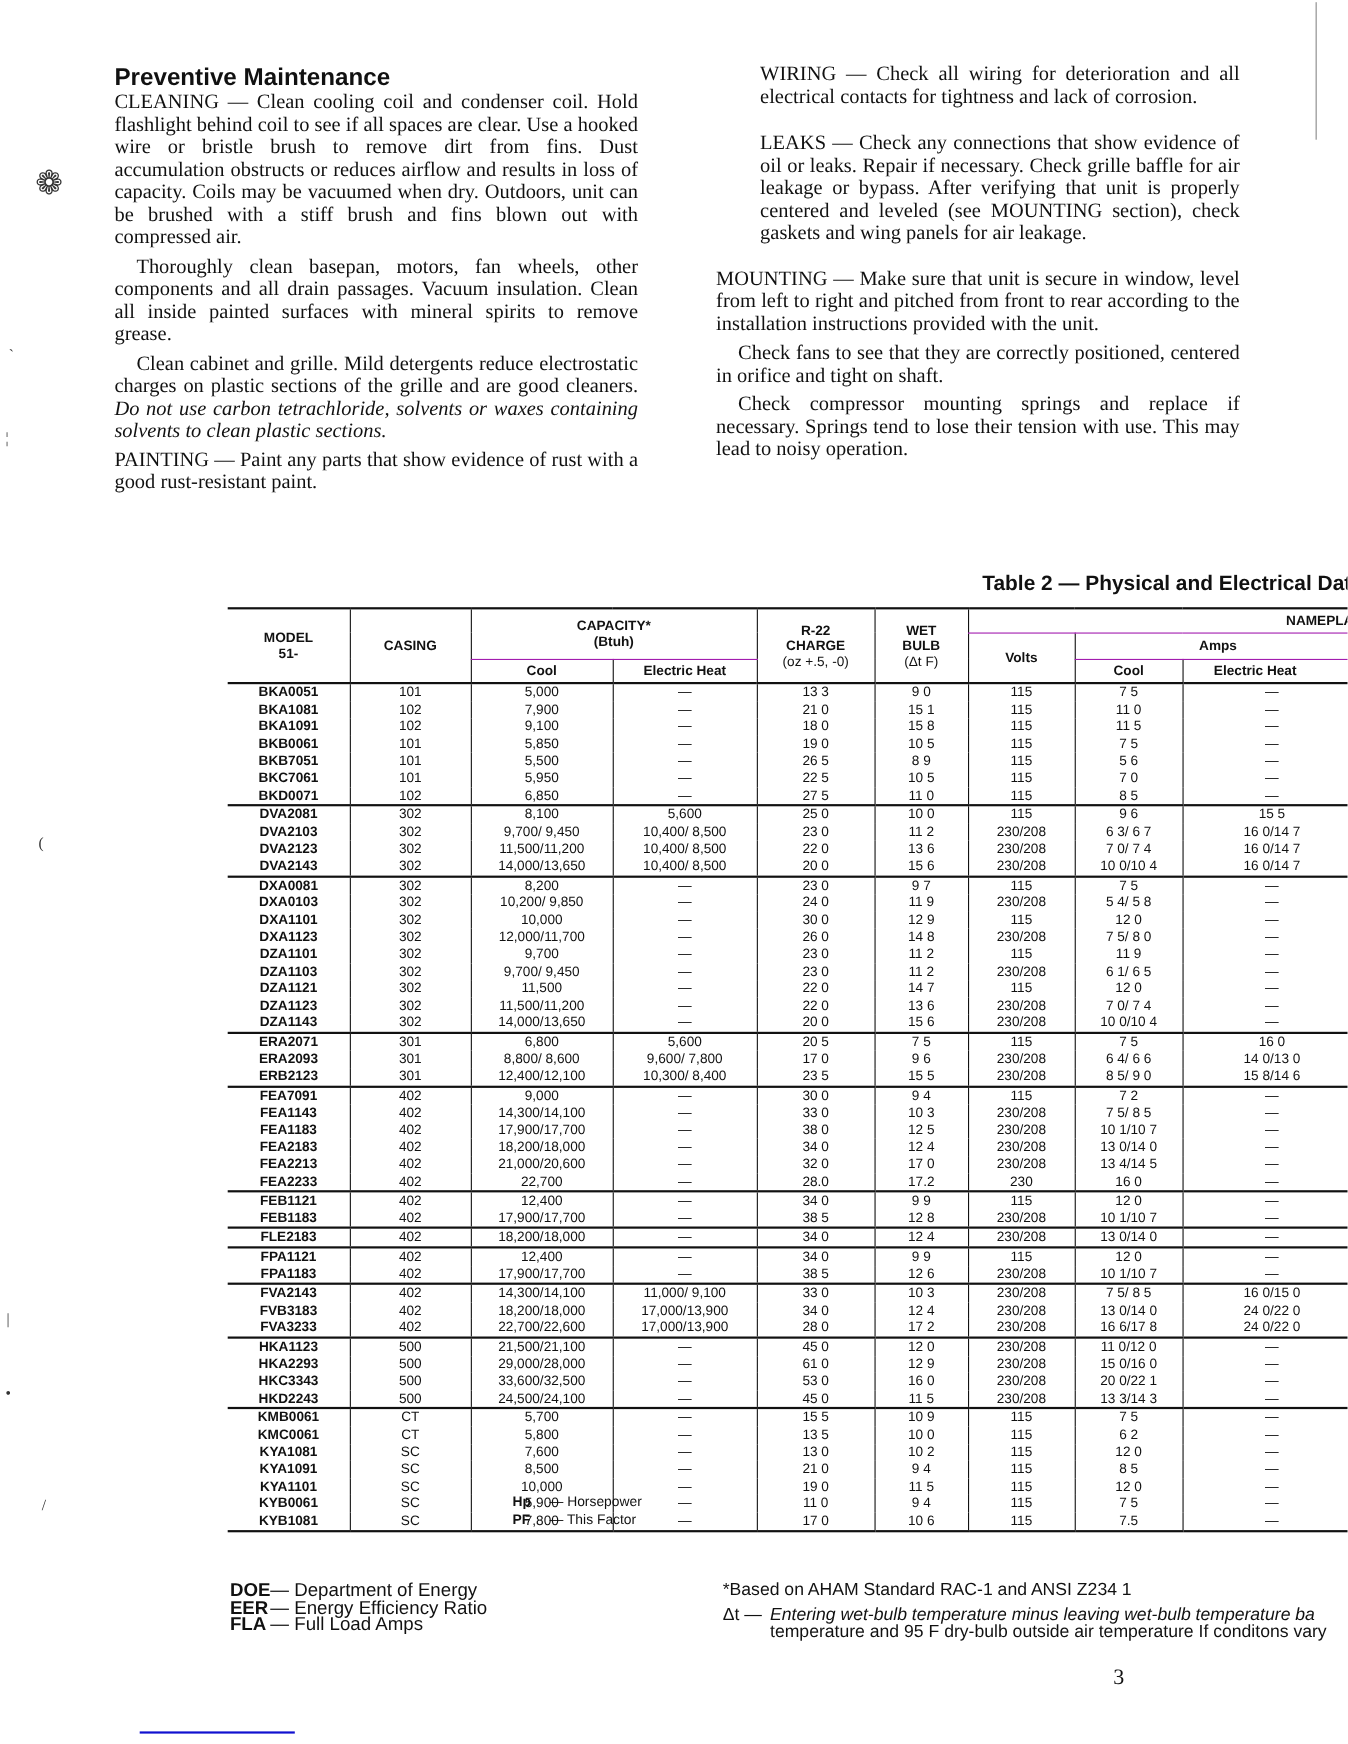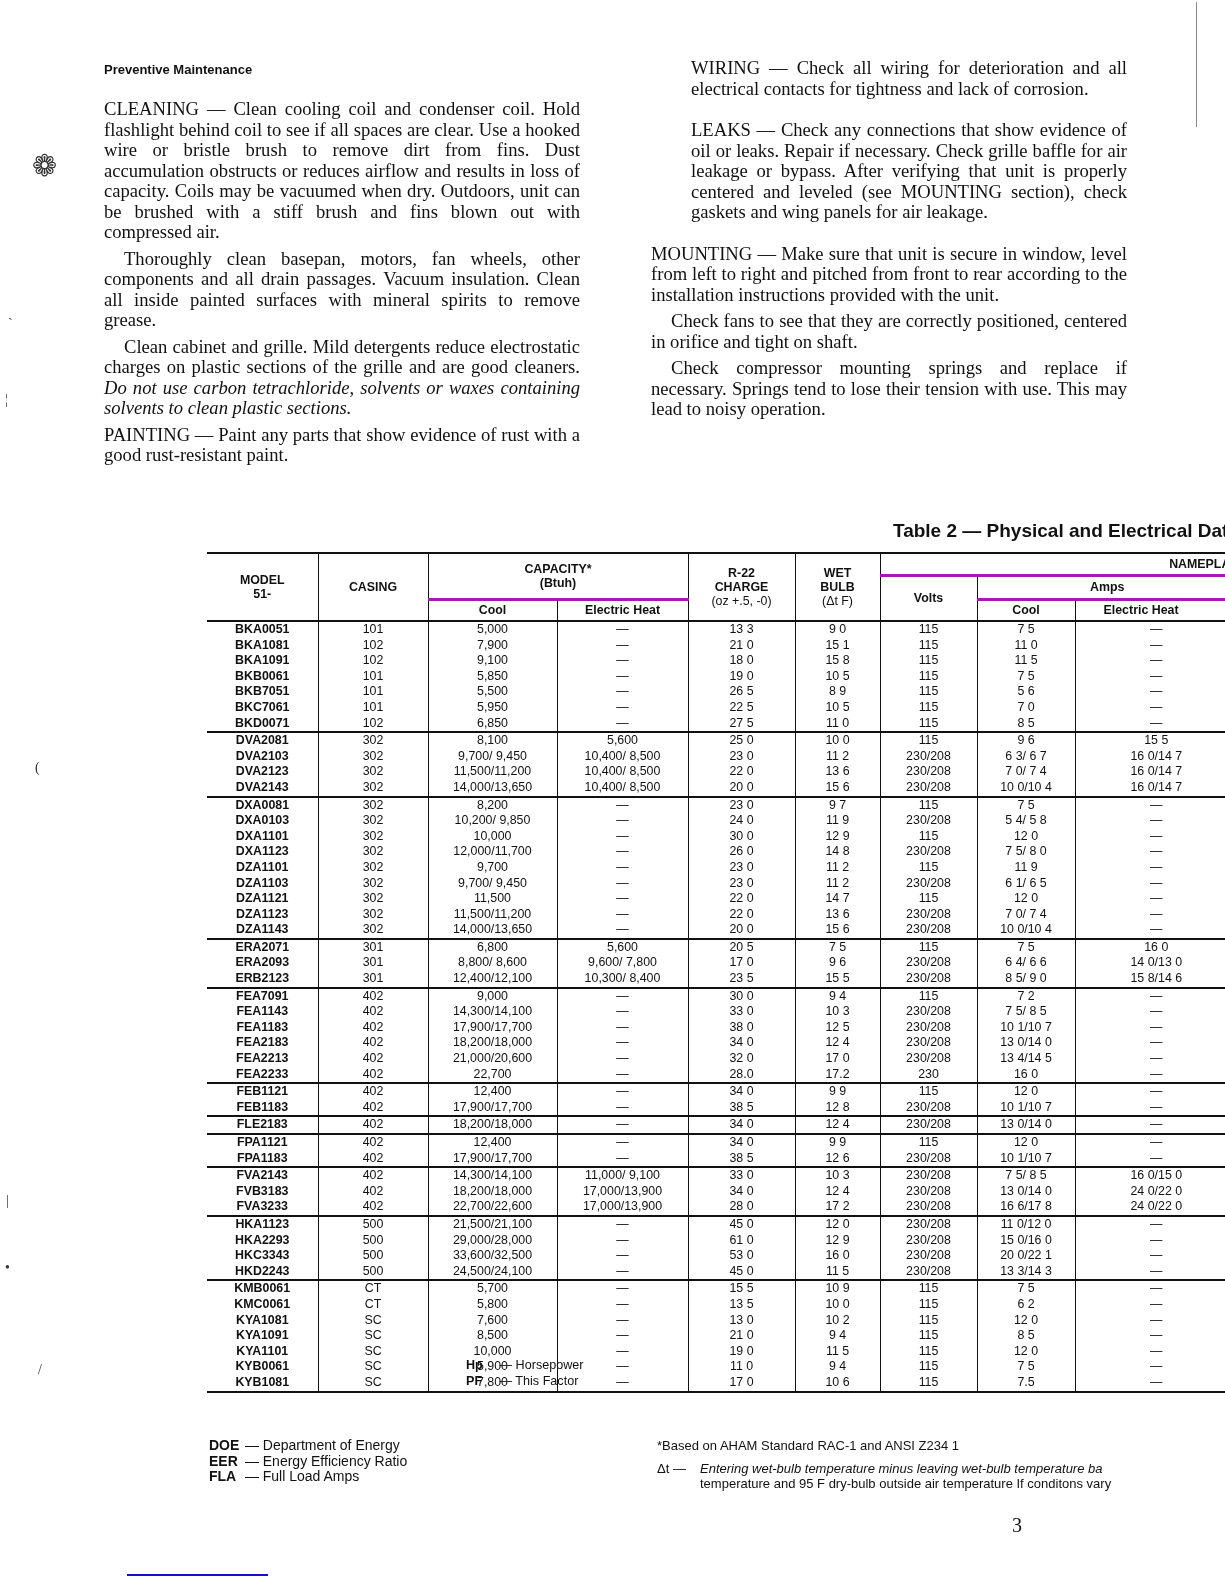--- a/index.html
+++ b/index.html
@@ -1,52 +1,52 @@
 <!DOCTYPE html>
 <html><head>
 <meta charset="utf-8">
 <style>
   html, body { margin:0; padding:0; background:#ffffff; }
   body { width:1225px; height:1585px; position:relative; overflow:hidden; color:#111; }
   .serif { font-family: "Liberation Serif", "DejaVu Serif", serif; }
 
   .col-left { position:absolute; left:104px; top:58px; width:476px; font-size:18.6px; line-height:20.5px; }
   .col-right { position:absolute; left:651px; top:58px; width:476px; font-size:18.6px; line-height:20.5px; }
-  .sec-title { font-family:"Liberation Sans", sans-serif; font-weight:bold; font-size:13px; line-height:24px; margin:0 0 17px 0; }
+  .sec-title { font-family:"Liberation Sans", sans-serif; font-weight:bold; font-size:22px; line-height:24px; margin:0 0 1px 0; }
   p { margin:0 0 6px 0; text-align:justify; }
   p.indent { text-indent:20px; }
   p.gap { margin-bottom:21px;margin-left:40px; }
   em { font-style:italic; }
 
   .table-title { position:absolute; right:0px; top:520px; font-family:"Liberation Sans", sans-serif; font-weight:bold; font-size:19px; white-space:nowrap; }
 
   .tbl-wrap { position:absolute; left:207px; top:552px; width:1030px; }
   table.data { border-collapse:collapse; font-family:"Liberation Sans", sans-serif; font-size:12.4px; table-layout:fixed; width:1030px; }
   table.data col.c0 { width:111px; } table.data col.c1 { width:110px; }
   table.data col.c2 { width:129px; } table.data col.c3 { width:131px; }
   table.data col.c4 { width:107px; } table.data col.c5 { width:85px; }
   table.data col.c6 { width:97px; } table.data col.c7 { width:98px; }
   table.data col.c8 { width:162px; }
   table.data th { font-weight:bold; font-size:12.4px; line-height:14px; padding:0; text-align:center; vertical-align:middle; }
   table.data td { text-align:center; padding:0; height:15.6px; line-height:15.6px; white-space:nowrap; }
   table.data td.model { font-weight:bold; }
   .vb { border-left:1.5px solid #111; }
   .hb-top { border-top:2px solid #111; }
   .hb-bot { border-bottom:2.5px solid #111; }
-  .hb-mid { border-bottom:3px solid #a21caf; }
+  .hb-mid { border-bottom:1px solid #a21caf; }
   tr.grp-start td { border-top:2px solid #111; }
   tr.grp-start td:first-child { }
   tbody tr:last-child td { border-bottom:2.5px solid #111; }
 
-  .legend { position:absolute; left:209px; top:1438px; font-family:"Liberation Sans", sans-serif; font-size:14px; line-height:15.5px; }
+  .legend { position:absolute; left:209px; top:1438px; font-family:"Liberation Sans", sans-serif; font-size:17px; line-height:15.5px; }
   .legend .row { white-space:nowrap; }
   .legend b { display:inline-block; width:32px; }
   .legend2 { position:absolute; left:466px; top:1358px; font-family:"Liberation Sans", sans-serif; font-size:12.6px; line-height:15.5px; }
   .legend2 b { display:inline-block; width:30px; }
-  .footnote { position:absolute; left:657px; top:1438px; font-family:"Liberation Sans", sans-serif; font-size:13px; line-height:15.5px; white-space:nowrap; width:568px; overflow:hidden; }
+  .footnote { position:absolute; left:657px; top:1438px; font-family:"Liberation Sans", sans-serif; font-size:16px; line-height:15.5px; white-space:nowrap; width:568px; overflow:hidden; }
   .footnote .delta { margin-top:7px; display:flex; }
   .footnote .delta .lbl { width:43px; flex:none; }
   .footnote .delta .txt { font-style:italic; }
   .footnote .delta .txt2 { display:block; font-style:normal; }
 
   .page-num { position:absolute; left:1012px; top:1514px; font-family:"Liberation Serif", serif; font-size:20px; }
   .blue-line { position:absolute; left:127px; top:1574px; width:141px; height:2px; background:#1010d0; }
   .speck { position:absolute; font-family:"Liberation Serif", serif; color:#333; font-size:14px; }
   .rmark { position:absolute; left:1196px; width:1px; background:#888; }
 </style>

